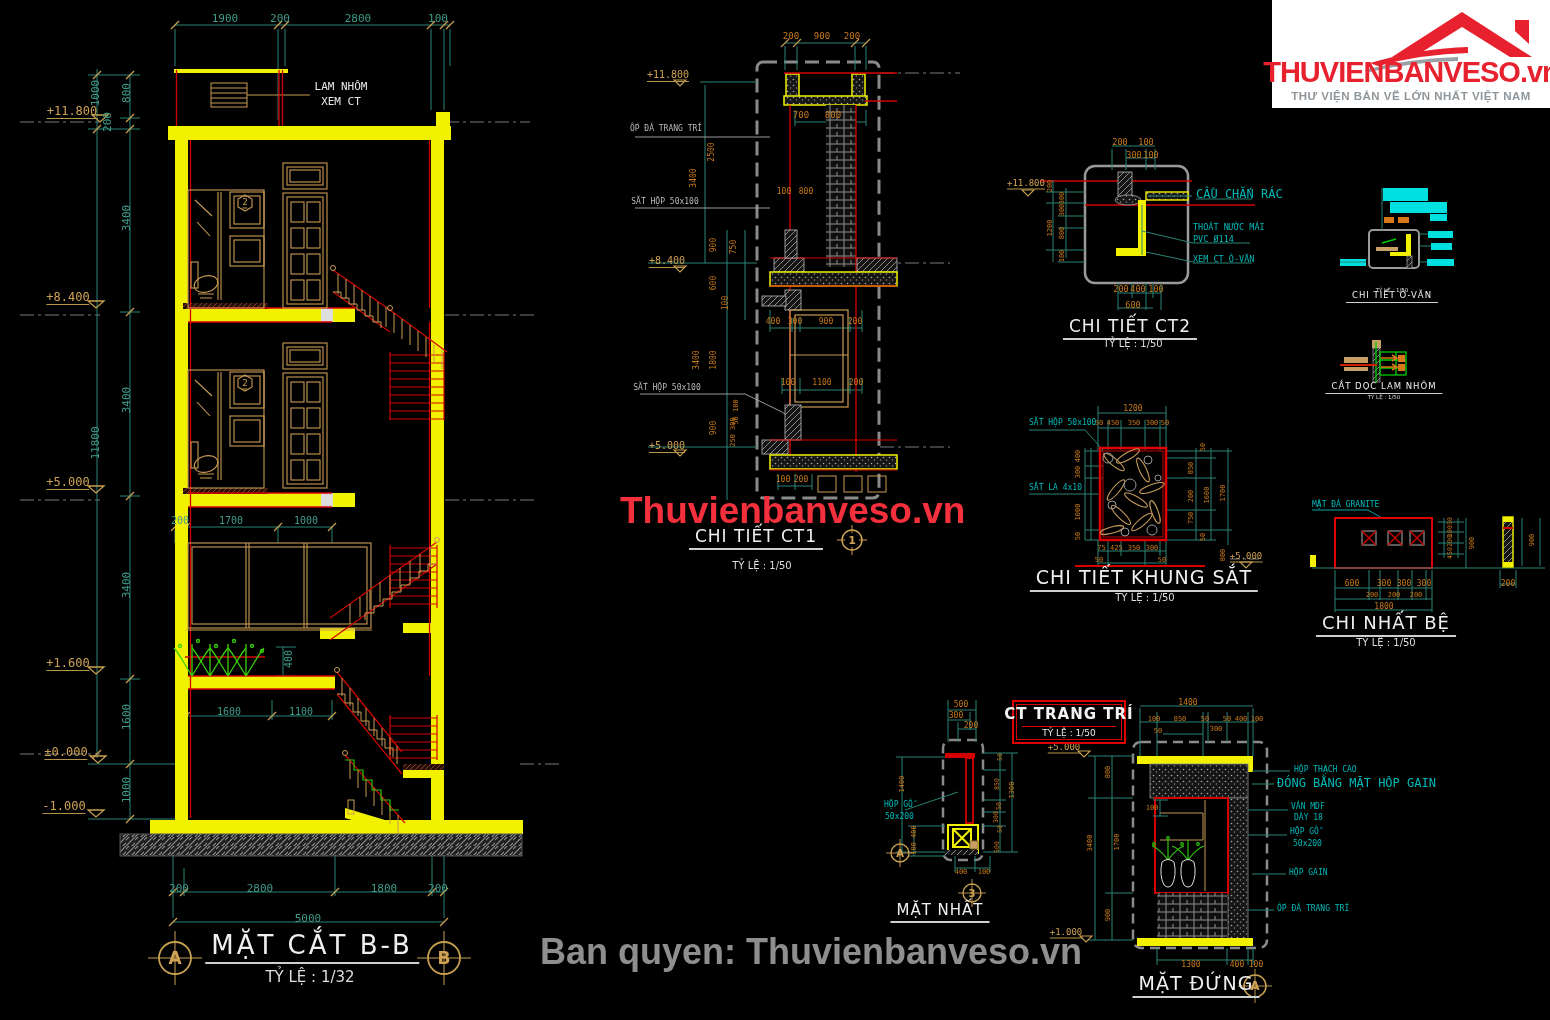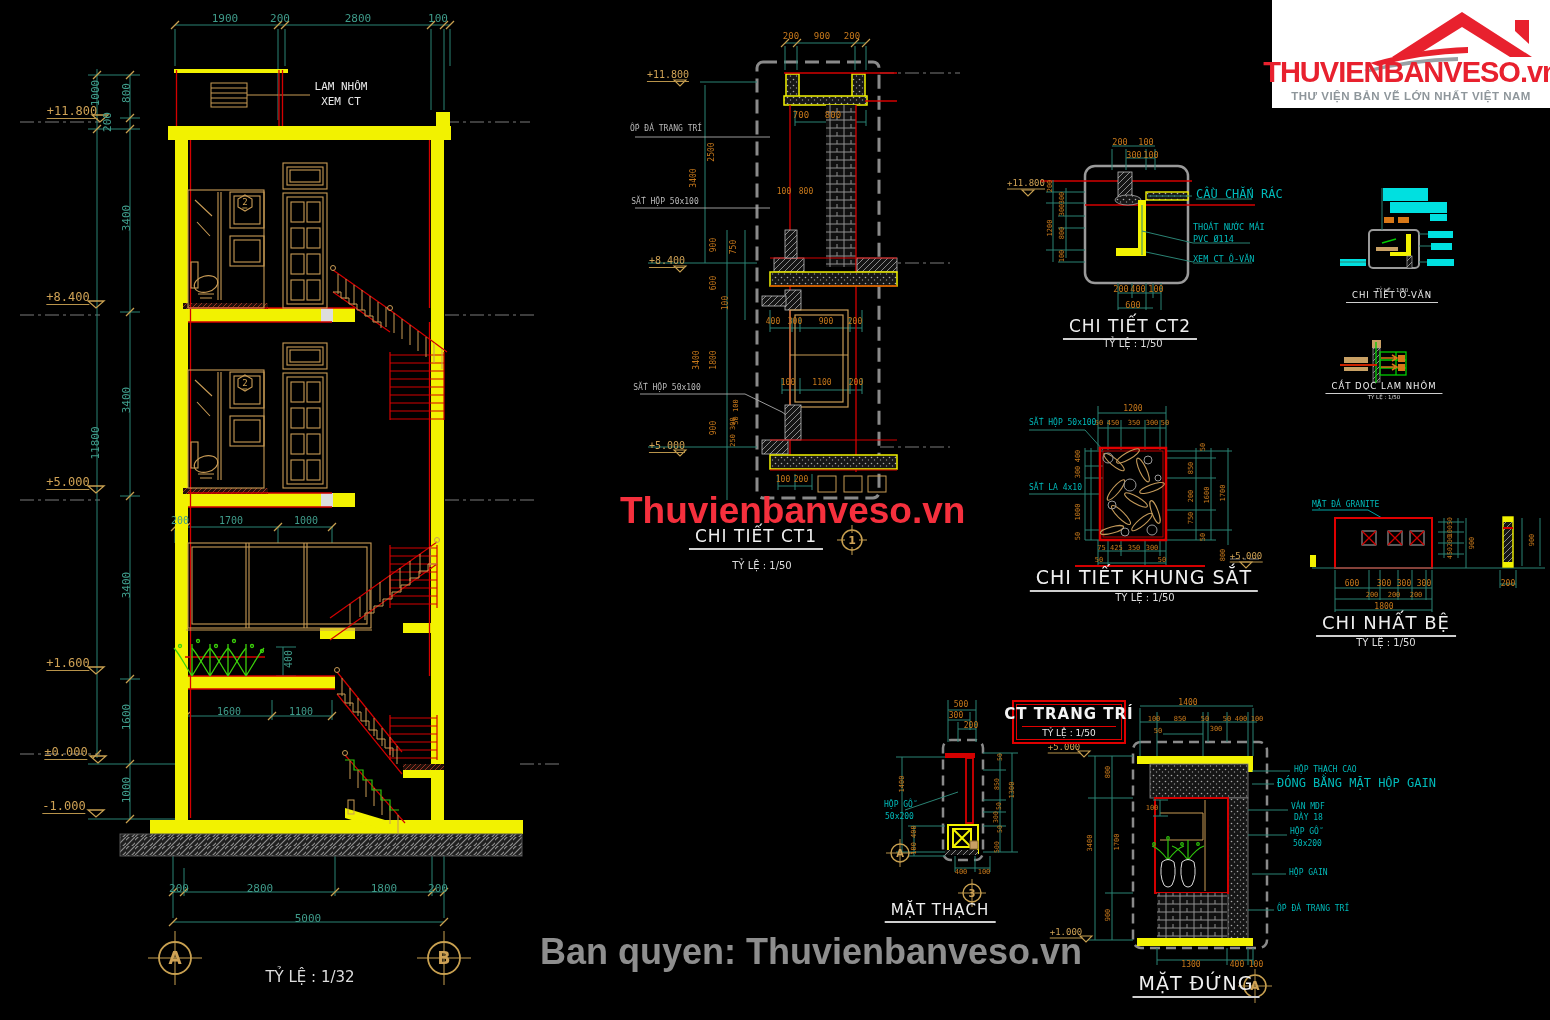--- a/index.html
+++ b/index.html
@@ -609,34 +609,35 @@
       <span class="anno n" style="left: 1294px; top: 818px; font-size: 8px; transform: translate(0px, -50%);">DÀY 18</span>
       <span class="anno n" style="left: 1290px; top: 832px; font-size: 8px; transform: translate(0px, -50%);">HỘP GỖ</span>
       <span class="anno n" style="left: 1293px; top: 844px; font-size: 8px; transform: translate(0px, -50%);">50x200</span>
       <span class="anno n" style="left: 1289px; top: 873px; font-size: 8px; transform: translate(0px, -50%);">HỘP GAIN</span>
       <span class="anno n" style="left: 1277px; top: 909px; font-size: 8px; transform: translate(0px, -50%);">ỐP ĐÁ TRANG TRÍ</span>
       <span class="anno o" style="left: 1191px; top: 965px; font-size: 8px; transform: translate(-50%, -50%);">1300</span>
       <span class="anno o" style="left: 1237px; top: 965px; font-size: 8px; transform: translate(-50%, -50%);">400</span>
       <span class="anno o" style="left: 1256px; top: 965px; font-size: 8px; transform: translate(-50%, -50%);">100</span>
     </div>
 
+  <div class="title" style="left:312px;top:930px;font-size:26px;letter-spacing:3px;">MẶT CẮT B-B</div>
   <div class="scale" style="left:310px;top:968px;font-size:15px;">TỶ LỆ : 1/32</div>
   <div class="title" style="left:756px;top:526px;font-size:17px;">CHI TIẾT CT1</div>
   <div class="scale" style="left:762px;top:560px;font-size:10px;">TỶ LỆ : 1/50</div>
   <div class="title" style="left:1130px;top:316px;font-size:17px;">CHI TIẾT CT2</div>
   <div class="scale" style="left:1133px;top:338px;font-size:10px;">TỶ LỆ : 1/50</div>
   <div class="title" style="left:1392px;top:290px;font-size:8.5px;border-bottom-width:1px;">CHI TIẾT Ô-VĂN</div>
   <div class="scale" style="left:1392px;top:287px;font-size:5.5px;">TỶ LỆ : 1/50</div>
   <div class="title" style="left:1384px;top:381px;font-size:8.5px;border-bottom-width:1px;">CẮT DỌC LAM NHÔM</div>
   <div class="scale" style="left:1384px;top:394px;font-size:5.5px;">TỶ LỆ : 1/50</div>
   <div class="title" style="left:1144px;top:566px;font-size:19px;">CHI TIẾT KHUNG SẮT</div>
   <div class="scale" style="left:1145px;top:592px;font-size:10px;">TỶ LỆ : 1/50</div>
   <div class="title" style="left:1386px;top:612px;font-size:18px;">CHI NHẤT BỆ</div>
   <div class="scale" style="left:1386px;top:637px;font-size:10px;">TỶ LỆ : 1/50</div>
-  <div class="title" style="left:940px;top:901px;font-size:15px;">MẶT THẠCH</div>
+  <div class="title" style="left:940px;top:901px;font-size:15px;">MẶT NHẤT</div>
   <div class="title" style="left:1196px;top:972px;font-size:19px;">MẶT ĐỨNG</div>
 
   <div id="trangtri-box">
     <div class="inner"></div>
     <div class="t">CT TRANG TRÍ</div>
     <div class="divider"></div>
     <div class="s">TỶ LỆ : 1/50</div>
   </div>
 
   <div class="bub" style="left:175px;top:958px;font-size:17px;">A</div>

